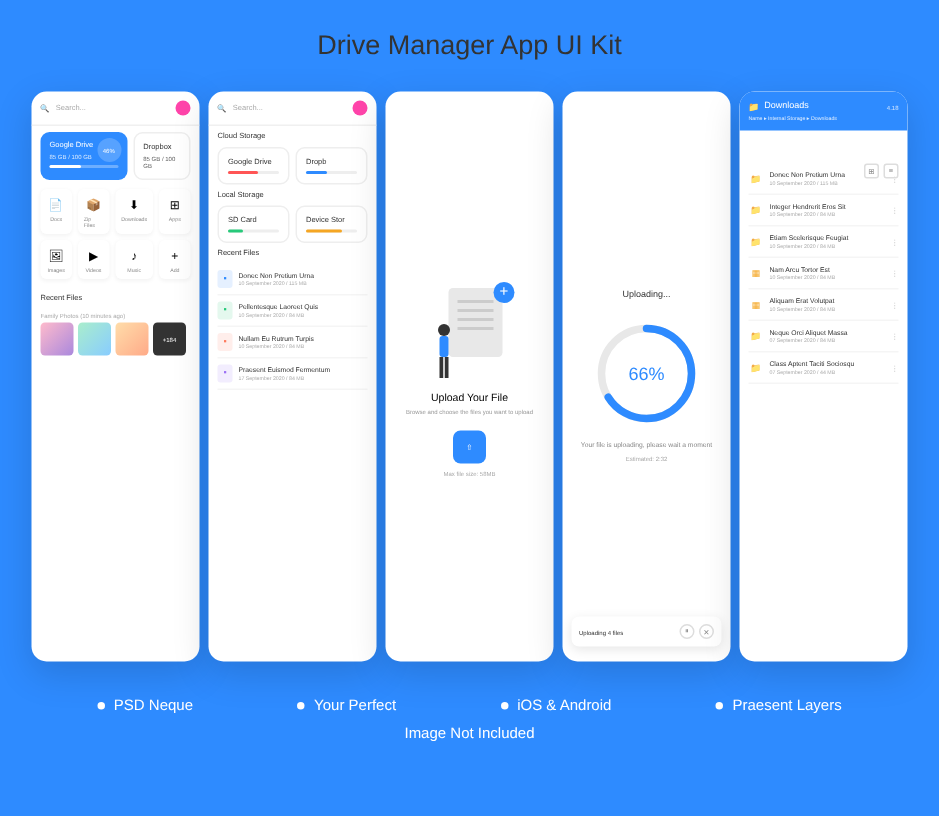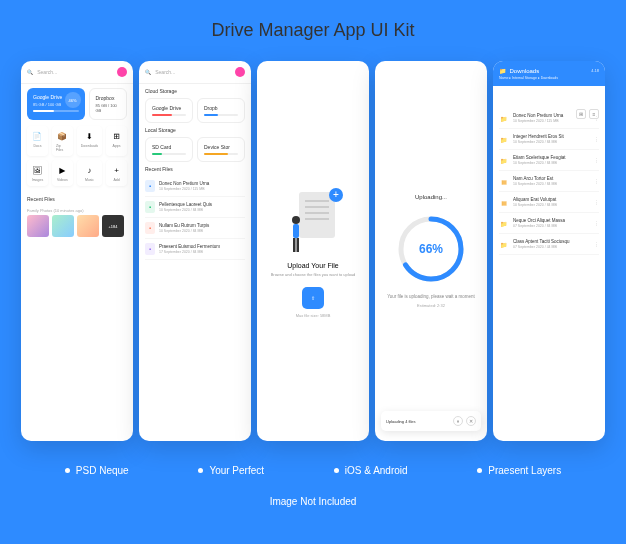--- a/index.html
+++ b/index.html
@@ -41,35 +41,35 @@
 .doc-shape{position:absolute;right:8px;top:8px;width:36px;height:46px;background:#e8e8e8;border-radius:3px}
 .doc-shape::before{content:"";position:absolute;left:6px;right:6px;top:8px;height:2px;background:#ccc;box-shadow:0 6px 0 #ccc,0 12px 0 #ccc,0 18px 0 #ccc}
 .person{position:absolute;left:4px;bottom:0;width:18px;height:40px}
 .fab{position:absolute;right:0;top:4px;width:14px;height:14px;border-radius:50%;background:#2e8bff;color:#fff;display:flex;align-items:center;justify-content:center;font-size:10px}
 .upload-title{font-size:7px;font-weight:500;margin-bottom:3px}
 .upload-sub{font-size:4px;color:#999;margin-bottom:10px;line-height:1.4}
 .upload-btn{width:22px;height:22px;border-radius:5px;background:#2e8bff;display:flex;align-items:center;justify-content:center;color:#fff}
 .upload-note{font-size:4px;color:#aaa;margin-top:4px}
 .ring{width:70px;height:70px;border-radius:50%;position:relative;margin-bottom:10px}
 .ring svg{transform:rotate(-90deg)}
-.ring-text{position:absolute;top:50%;left:50%;transform:translate(-50%,-50%);font-size:12px;font-weight:700;color:#2e8bff}
+.ring-text{position:absolute;top:50%;left:50%;transform:translate(-50%,-50%);font-size:12px;font-weight:400;color:#2e8bff}
 .status{font-size:4.5px;color:#888;text-align:center;line-height:1.5}
 .estimated{font-size:4px;color:#aaa;margin-top:3px}
 .upload-bar{position:absolute;bottom:10px;left:6px;right:6px;background:#fff;border-radius:5px;padding:5px;box-shadow:0 2px 8px rgba(0,0,0,0.1);display:flex;align-items:center;gap:3px}
 .upload-bar-text{flex:1;font-size:4px;color:#333}
 .mini-btn{width:10px;height:10px;border-radius:50%;border:1px solid #ddd;display:flex;align-items:center;justify-content:center;font-size:5px;color:#888}
 .hdr{background:#2e8bff;color:#fff;padding:6px}
 .hdr-title{font-size:6px;font-weight:500;display:flex;align-items:center;gap:3px}
 .breadcrumb{font-size:3.5px;opacity:0.85;margin-top:2px}
 .view-controls{position:absolute;right:6px;top:48px;display:flex;gap:3px}
 .view-btn{width:10px;height:10px;border:1px solid #ddd;border-radius:2px;display:flex;align-items:center;justify-content:center;font-size:5px;color:#888}
 .footer{display:flex;justify-content:space-around;width:100%;margin-top:24px;padding:0 20px}
 .footer-item{display:flex;align-items:center;gap:6px;color:#fff;font-size:10px}
 .bullet{width:5px;height:5px;border-radius:50%;background:#fff}
-.disclaimer{color:#fff;font-size:10px;margin-top:20px}
+.disclaimer{color:#fff;font-size:10px;margin-top:8px}
 .percent-badge{position:absolute;right:4px;top:4px;width:16px;height:16px;border-radius:50%;background:rgba(255,255,255,0.2);display:flex;align-items:center;justify-content:center;font-size:4px}
 .folder-icon{color:#f5a623}
 .subtime{font-size:4px;color:#aaa;padding:2px 6px}
 </style>
 </head>
 <body>
 
 <h1 class="title">Drive Manager App UI Kit</h1>
 
 <div class="screens">

